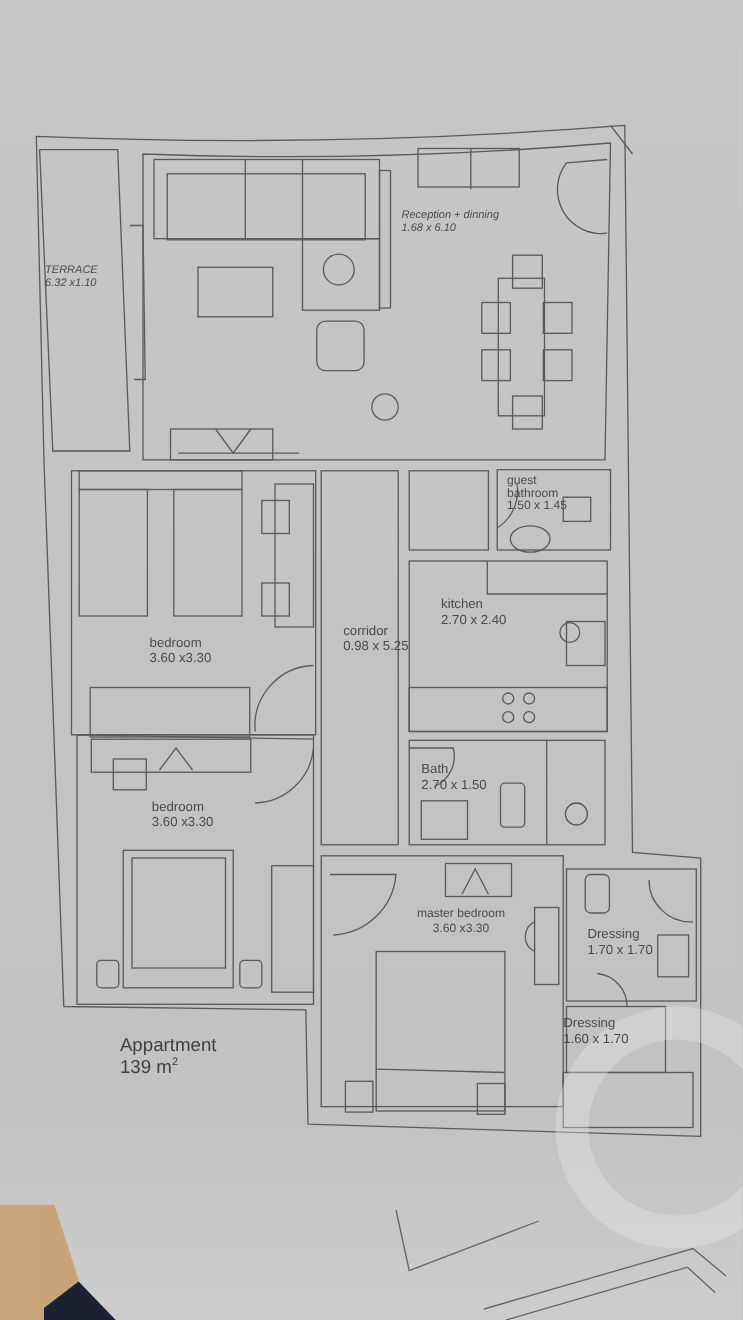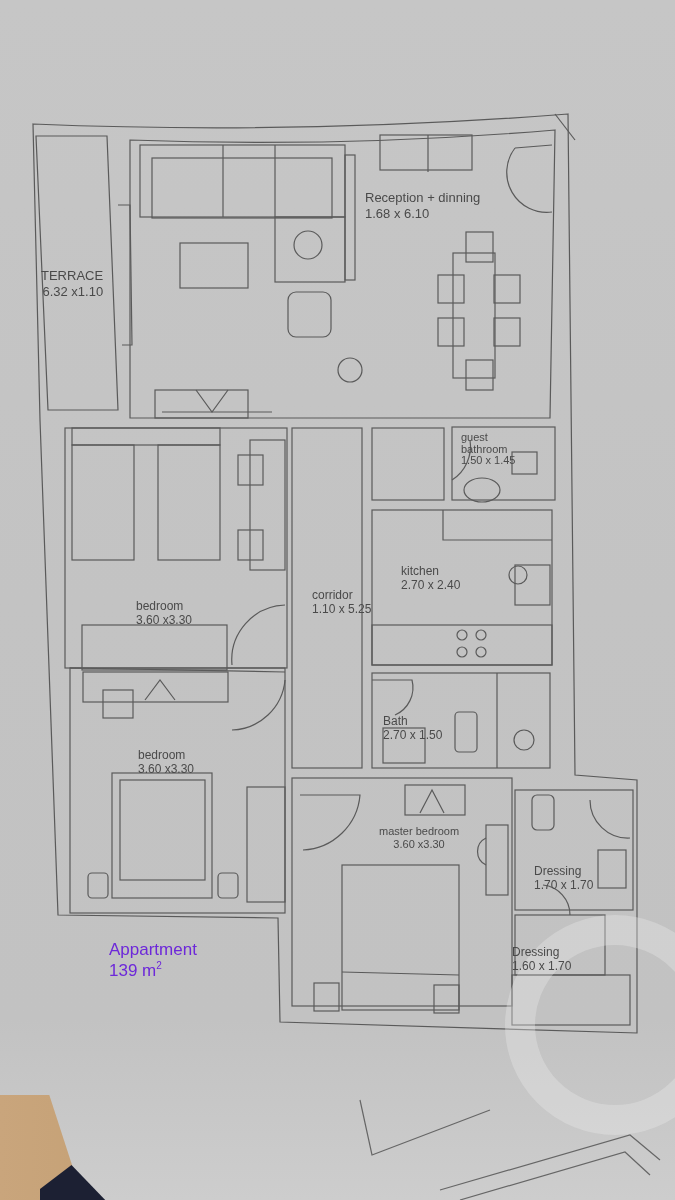--- a/index.html
+++ b/index.html
@@ -19,24 +19,24 @@
   }
   .dark-cloth {
     position: absolute; left: 40px; top: 1165px; width: 70px; height: 40px;
     background: #1c2033; clip-path: polygon(45% 0, 100% 100%, 0 100%, 0 60%);
   }
   svg.plan { position: absolute; left: 0; top: 0; }
   .lbl {
     position: absolute; color: #4a4a4a; line-height: 1.2; white-space: nowrap;
   }
   .lbl .name, .lbl .dim { display: block; }
-  .s14 { font-size: 13px; }
-  .s12 { font-size: 12px; margin-top: 22px; }
+  .s14 { font-size: 10px; font-style: italic; }
+  .s12 { font-size: 12px; }
   .s9 { font-size: 11px; }
-  .big { font-size: 17px; color: #6d28d9; }
+  .big { font-size: 17px; color: #404040; }
   sup { font-size: 10px; }
   .watermark {
     position: absolute; left: 505px; top: 915px; width: 220px; height: 220px;
     border-radius: 50%; border: 30px solid rgba(235,235,235,0.35);
     box-sizing: border-box;
   }
 </style>
 </head>
 <body>
 
@@ -173,39 +173,39 @@
   </g>
 </svg>
 
 <div class="watermark"></div>
 
 <div class="lbl s14" style="left:365px; top:190px;">
   <span class="name">Reception + dinning</span>
   <span class="dim">1.68 x 6.10</span>
 </div>
 
-<div class="lbl s14" style="left:41px; top:268px;text-align:right;">
+<div class="lbl s14" style="left:41px; top:240px;">
   <span class="name">TERRACE</span>
   <span class="dim">6.32 x1.10</span>
 </div>
 
 <div class="lbl s9" style="left:461px; top:432px; line-height:1.05;">
   <span class="name">guest</span>
   <span class="name">bathroom</span>
   <span class="dim">1.50 x 1.45</span>
 </div>
 
 <div class="lbl s12" style="left:401px; top:542px;">
   <span class="name">kitchen</span>
   <span class="dim">2.70 x 2.40</span>
 </div>
 
 <div class="lbl s12" style="left:312px; top:566px;">
   <span class="name">corridor</span>
-  <span class="dim">1.10 x 5.25</span>
+  <span class="dim">0.98 x 5.25</span>
 </div>
 
 <div class="lbl s12" style="left:136px; top:577px;">
   <span class="name">bedroom</span>
   <span class="dim">3.60 x3.30</span>
 </div>
 
 <div class="lbl s12" style="left:383px; top:692px;">
   <span class="name">Bath</span>
   <span class="dim">2.70 x 1.50</span>

